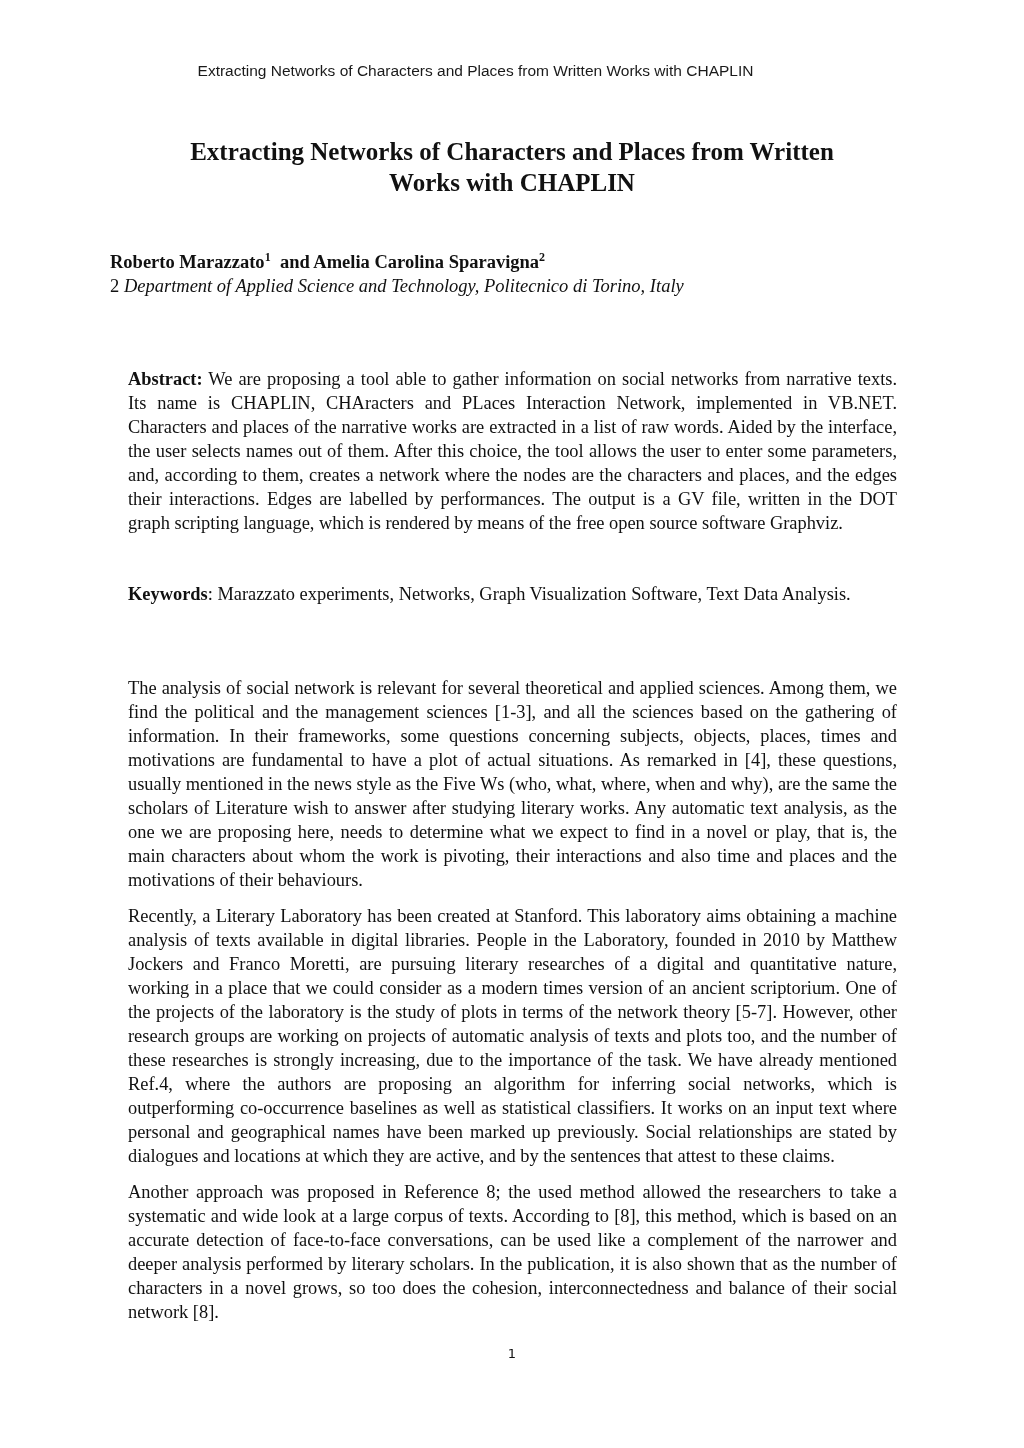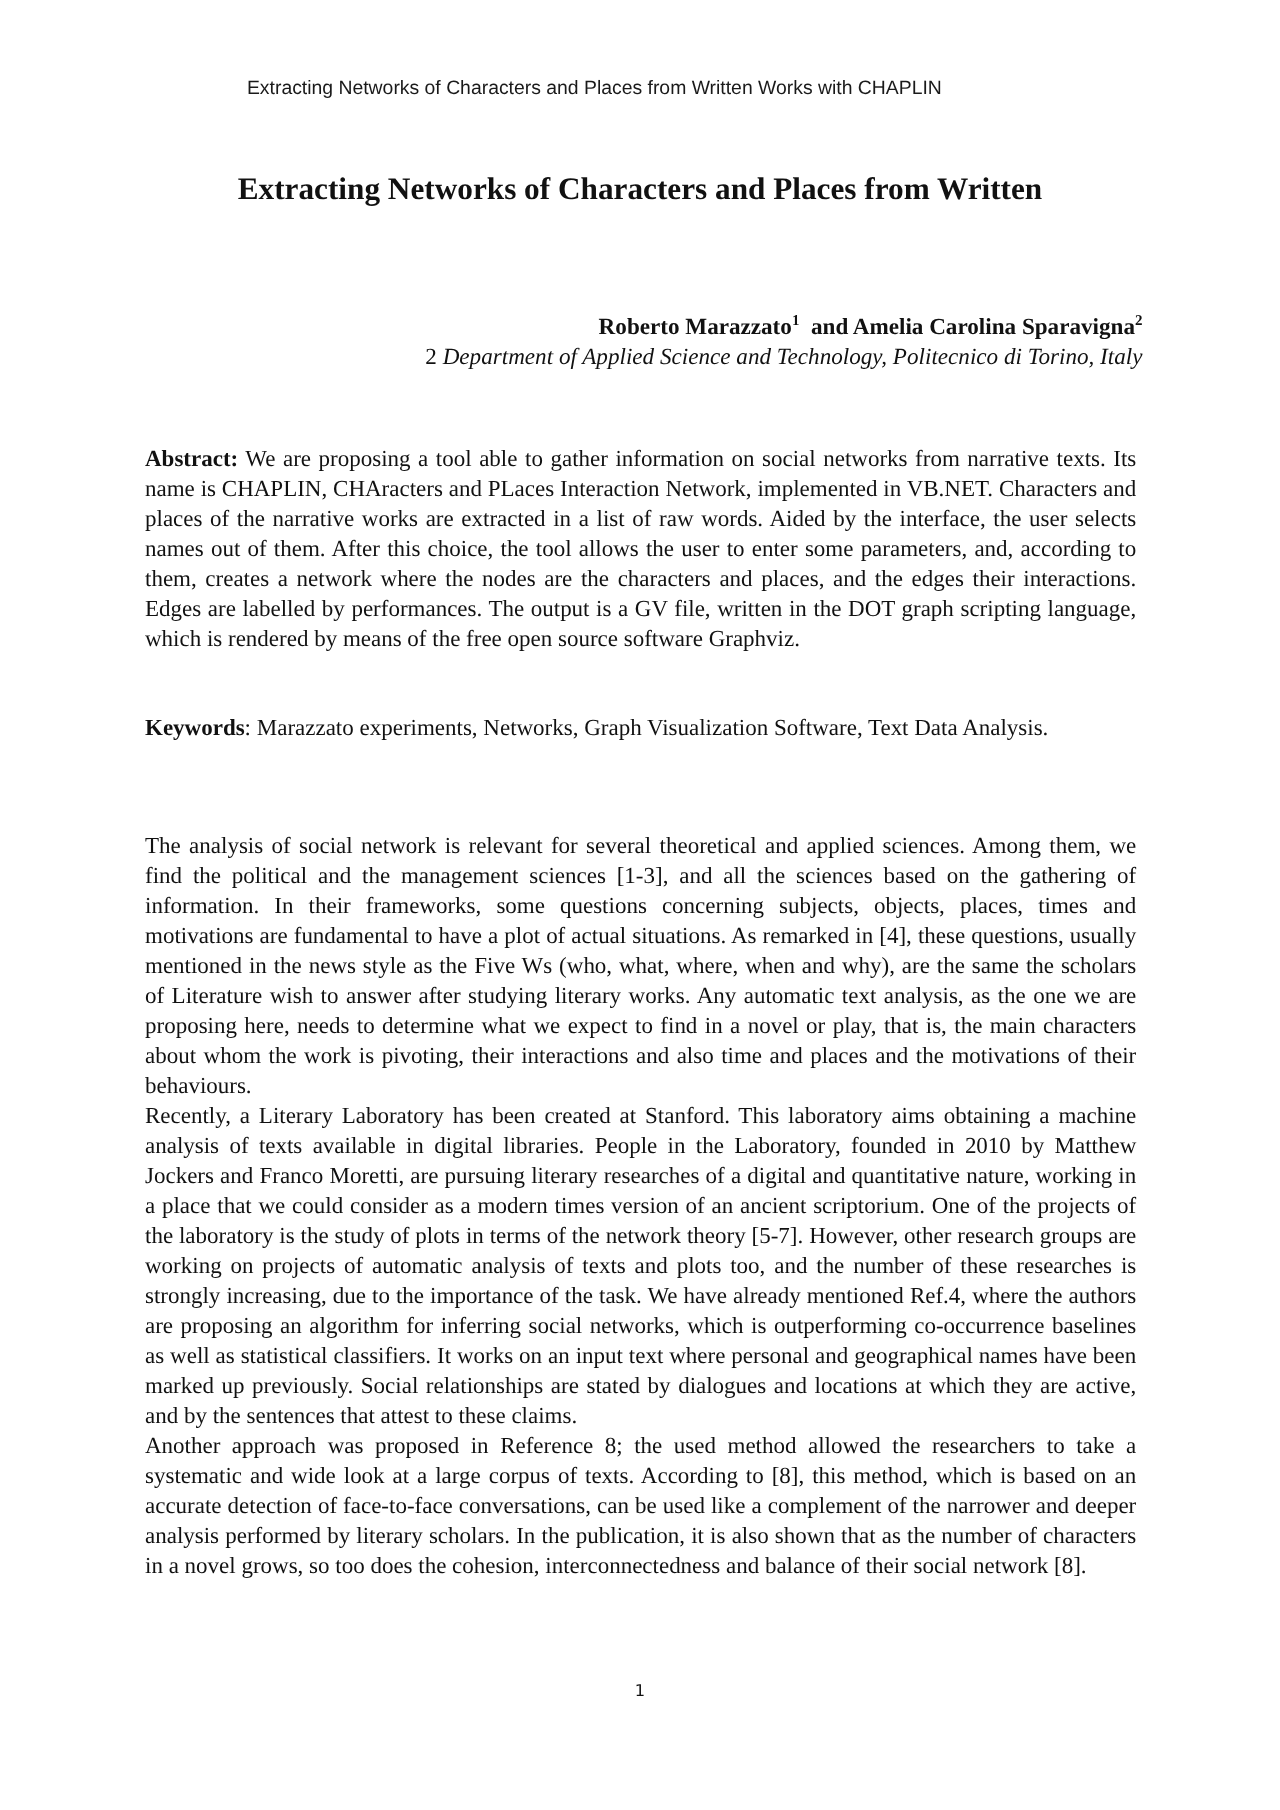--- a/index.html
+++ b/index.html
@@ -6,49 +6,50 @@
     body { width: 1024px; height: 1448px; position: relative; overflow: hidden; color: #111111; }
     .running-header {
       position: absolute; top: 62px; left: 0; width: 951px; text-align: center;
       font-family: "Liberation Sans", sans-serif; font-size: 15.5px; color: #1a1a1a;
     }
     .title {
       position: absolute; top: 124px; left: 120px; width: 784px; text-align: center;
       font-family: "Liberation Serif", serif; font-weight: bold; font-size: 25px; line-height: 31px; margin-top: 12px;
     }
     .authors {
-      position: absolute; top: 250px; left: 110px; width: 804px; text-align: right;
+      position: absolute; top: 250px; left: 110px; width: 804px; text-align: left;
       font-family: "Liberation Serif", serif; font-size: 18.5px; line-height: 24px;
     }
     .authors .names { font-weight: bold; }
     .authors sup { font-size: 12px; vertical-align: 7px; line-height: 0; }
     .authors .aff-text { font-style: italic; }
     .body-text {
       position: absolute; left: 116px; width: 793px;
       font-family: "Liberation Serif", serif; font-size: 18.4px; line-height: 24px;
       text-align: justify;
     }
-    .body-text p { margin: 0; }
+    .body-text p { margin: 12px; }
     .abstract { top: 355px; }
     .keywords { top: 570px; }
     .bold { font-weight: bold; }
     .intro { top: 664px; }
     .section-heading { font-weight: bold; margin: 0; }
     .page-number {
       position: absolute; top: 1346px; left: 0; width: 1024px; text-align: center;
       font-family: "DejaVu Sans", sans-serif; font-size: 13px; color: #111;
     }
   </style>
 </head>
 <body>
 
 <div class="running-header">Extracting Networks of Characters and Places from Written Works with CHAPLIN</div>
 
 <div class="title">
   <div>Extracting Networks of Characters and Places from Written</div>
+  <div>Works with CHAPLIN</div>
 </div>
 
 <div class="authors">
   <div class="names">
     <span>Roberto Marazzato</span><sup>1</sup>&nbsp;
     <span>and</span>
     <span>Amelia Carolina Sparavigna</span><sup>2</sup>
   </div>
   <div>
     <span>2</span>

